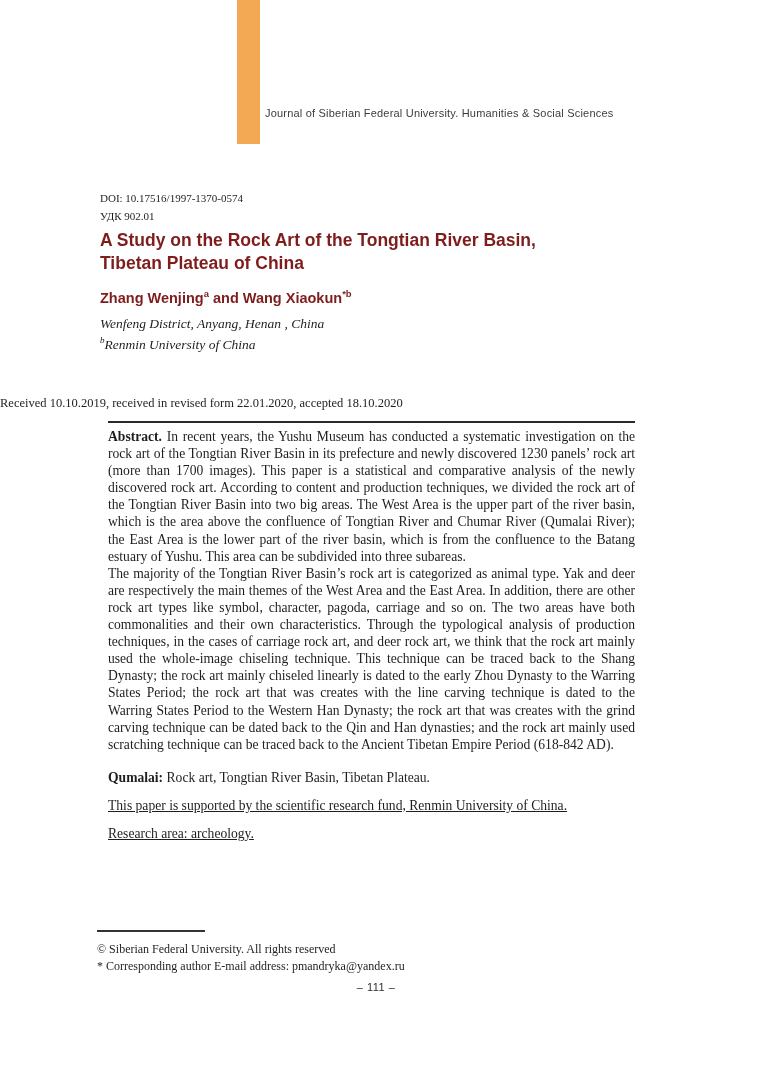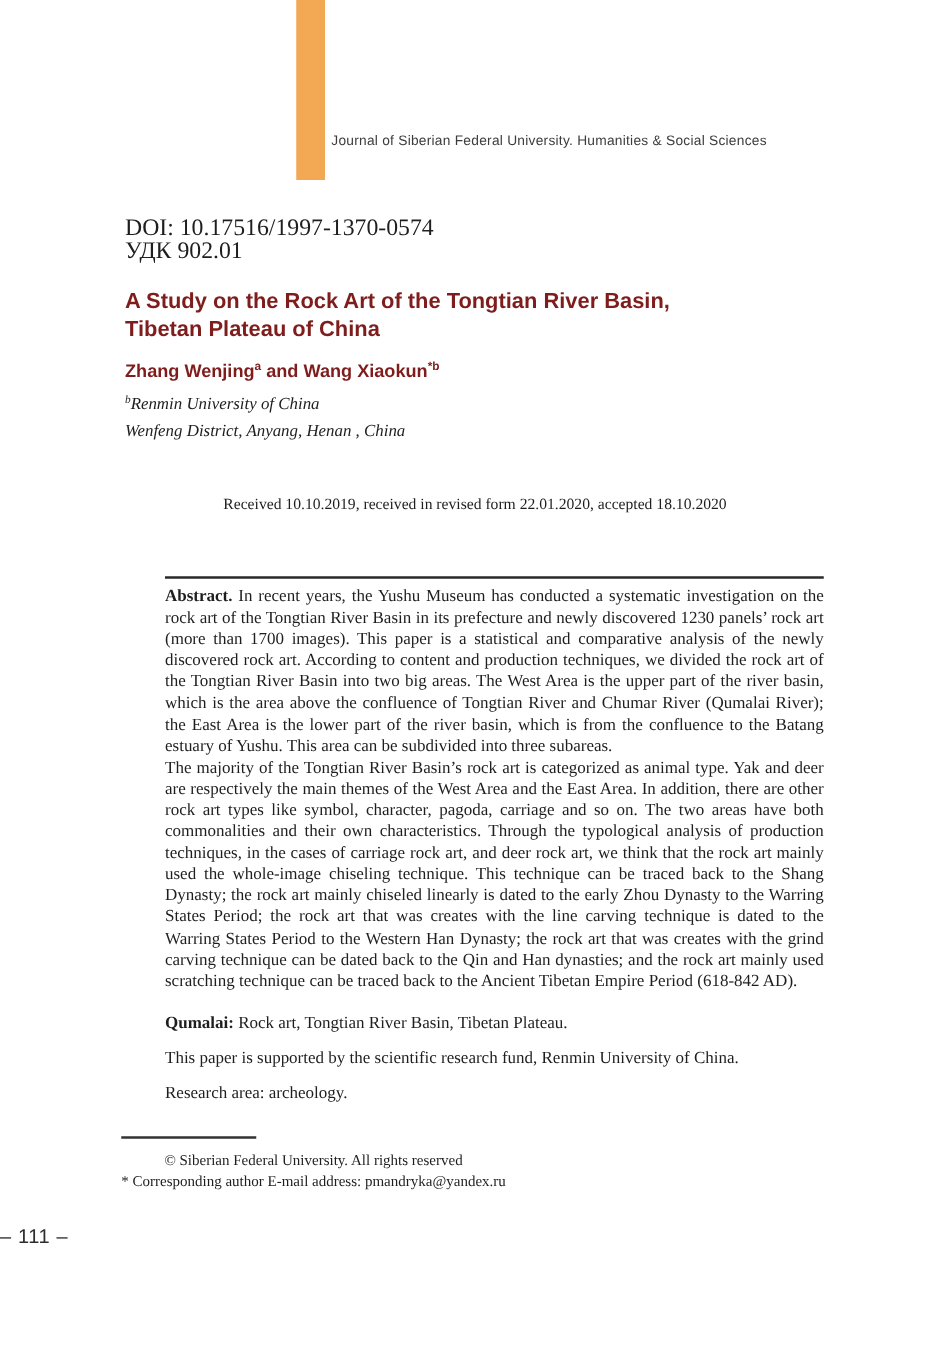--- a/index.html
+++ b/index.html
@@ -23,22 +23,22 @@
     position: absolute;
     left: 265px; top: 106px;
     font-family: "Liberation Sans", sans-serif;
     font-size: 11px;
     line-height: 15px;
     color: #3c3c3c;
     letter-spacing: 0.2px;
   }
   .doi-block {
     position: absolute;
-    left: 100px; top: 174px;
-    font-size: 19px;
+    left: 100px; top: 189px;
+    font-size: 11px;
     line-height: 18px;
   }
   .article-title {
     position: absolute;
     left: 100px; top: 229px;
     font-family: "Liberation Sans", sans-serif;
     font-weight: bold;
     font-size: 17.5px;
     line-height: 23px;
     color: #7f1d1d;
@@ -57,56 +57,55 @@
     left: 100px; top: 311px;
     font-style: italic;
     font-size: 13.5px;
     line-height: 17px;
   }
   .affiliations sup { font-size: 9px; font-style: italic; }
   .received {
     position: absolute;
     left: 0; top: 396px;
     width: 760px;
-    text-align: center;
+    text-align: left;
     font-size: 12.5px;
   }
   .abstract-block {
     position: absolute;
-    left: 132px; top: 421px;
+    left: 108px; top: 421px;
     width: 527px;
     border-top: 2px solid #2a2a2a;
     padding-top: 5px;
-    margin-top: 40px;
   }
   .abstract-block p {
     font-size: 13.6px;
     line-height: 17.1px;
   }
   .just { text-align: justify; }
   .kw-par { margin-top: 16px; }
-  .plain-par { margin-top: 11px; }
+  .plain-par { margin-top: 11px; text-decoration: underline; }
   .footnote {
     position: absolute;
-    left: 97px; top: 909px;
+    left: 97px; top: 930px;
     font-size: 12px;
     line-height: 17px;
-    text-align: center;
   }
   .fn-rule {
     width: 108px;
     border-top: 2px solid #333333;
     margin-bottom: 9px;
   }
   .page-number {
     position: absolute;
     left: 0; top: 981px;
     width: 752px;
+    text-align: center;
     font-family: "Liberation Sans", sans-serif;
-    font-size: 16px;
+    font-size: 11px;
     letter-spacing: 0.5px;
     color: #2e2e2e;
   }
 </style>
 </head>
 <body>
 
 <div class="page">
 
   <div class="orange-bar"></div>
@@ -118,22 +117,22 @@
   <div class="doi-block">
     <div>DOI: 10.17516/1997-1370-0574</div>
     <div>УДК 902.01</div>
   </div>
 
   <h1 class="article-title"><span>A Study on the Rock Art of the Tongtian River Basin,</span><br><span>Tibetan Plateau of China</span></h1>
 
   <div class="authors"><span>Zhang Wenjing</span><sup>a</sup><span> and Wang Xiaokun</span><sup>*b</sup></div>
 
   <div class="affiliations">
+    <div><sup></sup><span>Wenfeng District, Anyang, Henan , China</span></div>
     <div><sup>b</sup><span>Renmin University of China</span></div>
-    <div><sup></sup><span>Wenfeng District, Anyang, Henan , China</span></div>
   </div>
 
   <div class="received">Received 10.10.2019, received in revised form 22.01.2020, accepted 18.10.2020</div>
 
   <div class="abstract-block">
     <p class="just"><b>Abstract.</b><span> In recent years, the Yushu Museum has conducted a systematic investigation on the rock art of the Tongtian River Basin in its prefecture and newly discovered 1230 panels’ rock art (more than 1700 images). This paper is a statistical and comparative analysis of the newly discovered rock art. According to content and production techniques, we divided the rock art of the Tongtian River Basin into two big areas. The West Area is the upper part of the river basin, which is the area above the confluence of Tongtian River and Chumar River (Qumalai River); the East Area is the lower part of the river basin, which is from the confluence to the Batang estuary of Yushu. This area can be subdivided into three subareas.</span></p>
     <p class="just">The majority of the Tongtian River Basin’s rock art is categorized as animal type. Yak and deer are respectively the main themes of the West Area and the East Area. In addition, there are other rock art types like symbol, character, pagoda, carriage and so on. The two areas have both commonalities and their own characteristics. Through the typological analysis of production techniques, in the cases of carriage rock art, and deer rock art, we think that the rock art mainly used the whole-image chiseling technique. This technique can be traced back to the Shang Dynasty; the rock art mainly chiseled linearly is dated to the early Zhou Dynasty to the Warring States Period; the rock art that was creates with the line carving technique is dated to the Warring States Period to the Western Han Dynasty; the rock art that was creates with the grind carving technique can be dated back to the Qin and Han dynasties; and the rock art mainly used scratching technique can be traced back to the Ancient Tibetan Empire Period (618-842 AD).</p>
     <p class="kw-par"><b>Qumalai:</b><span> Rock art, Tongtian River Basin, Tibetan Plateau.</span></p>
     <p class="plain-par">This paper is supported by the scientific research fund, Renmin University of China.</p>
     <p class="plain-par">Research area: archeology.</p>

